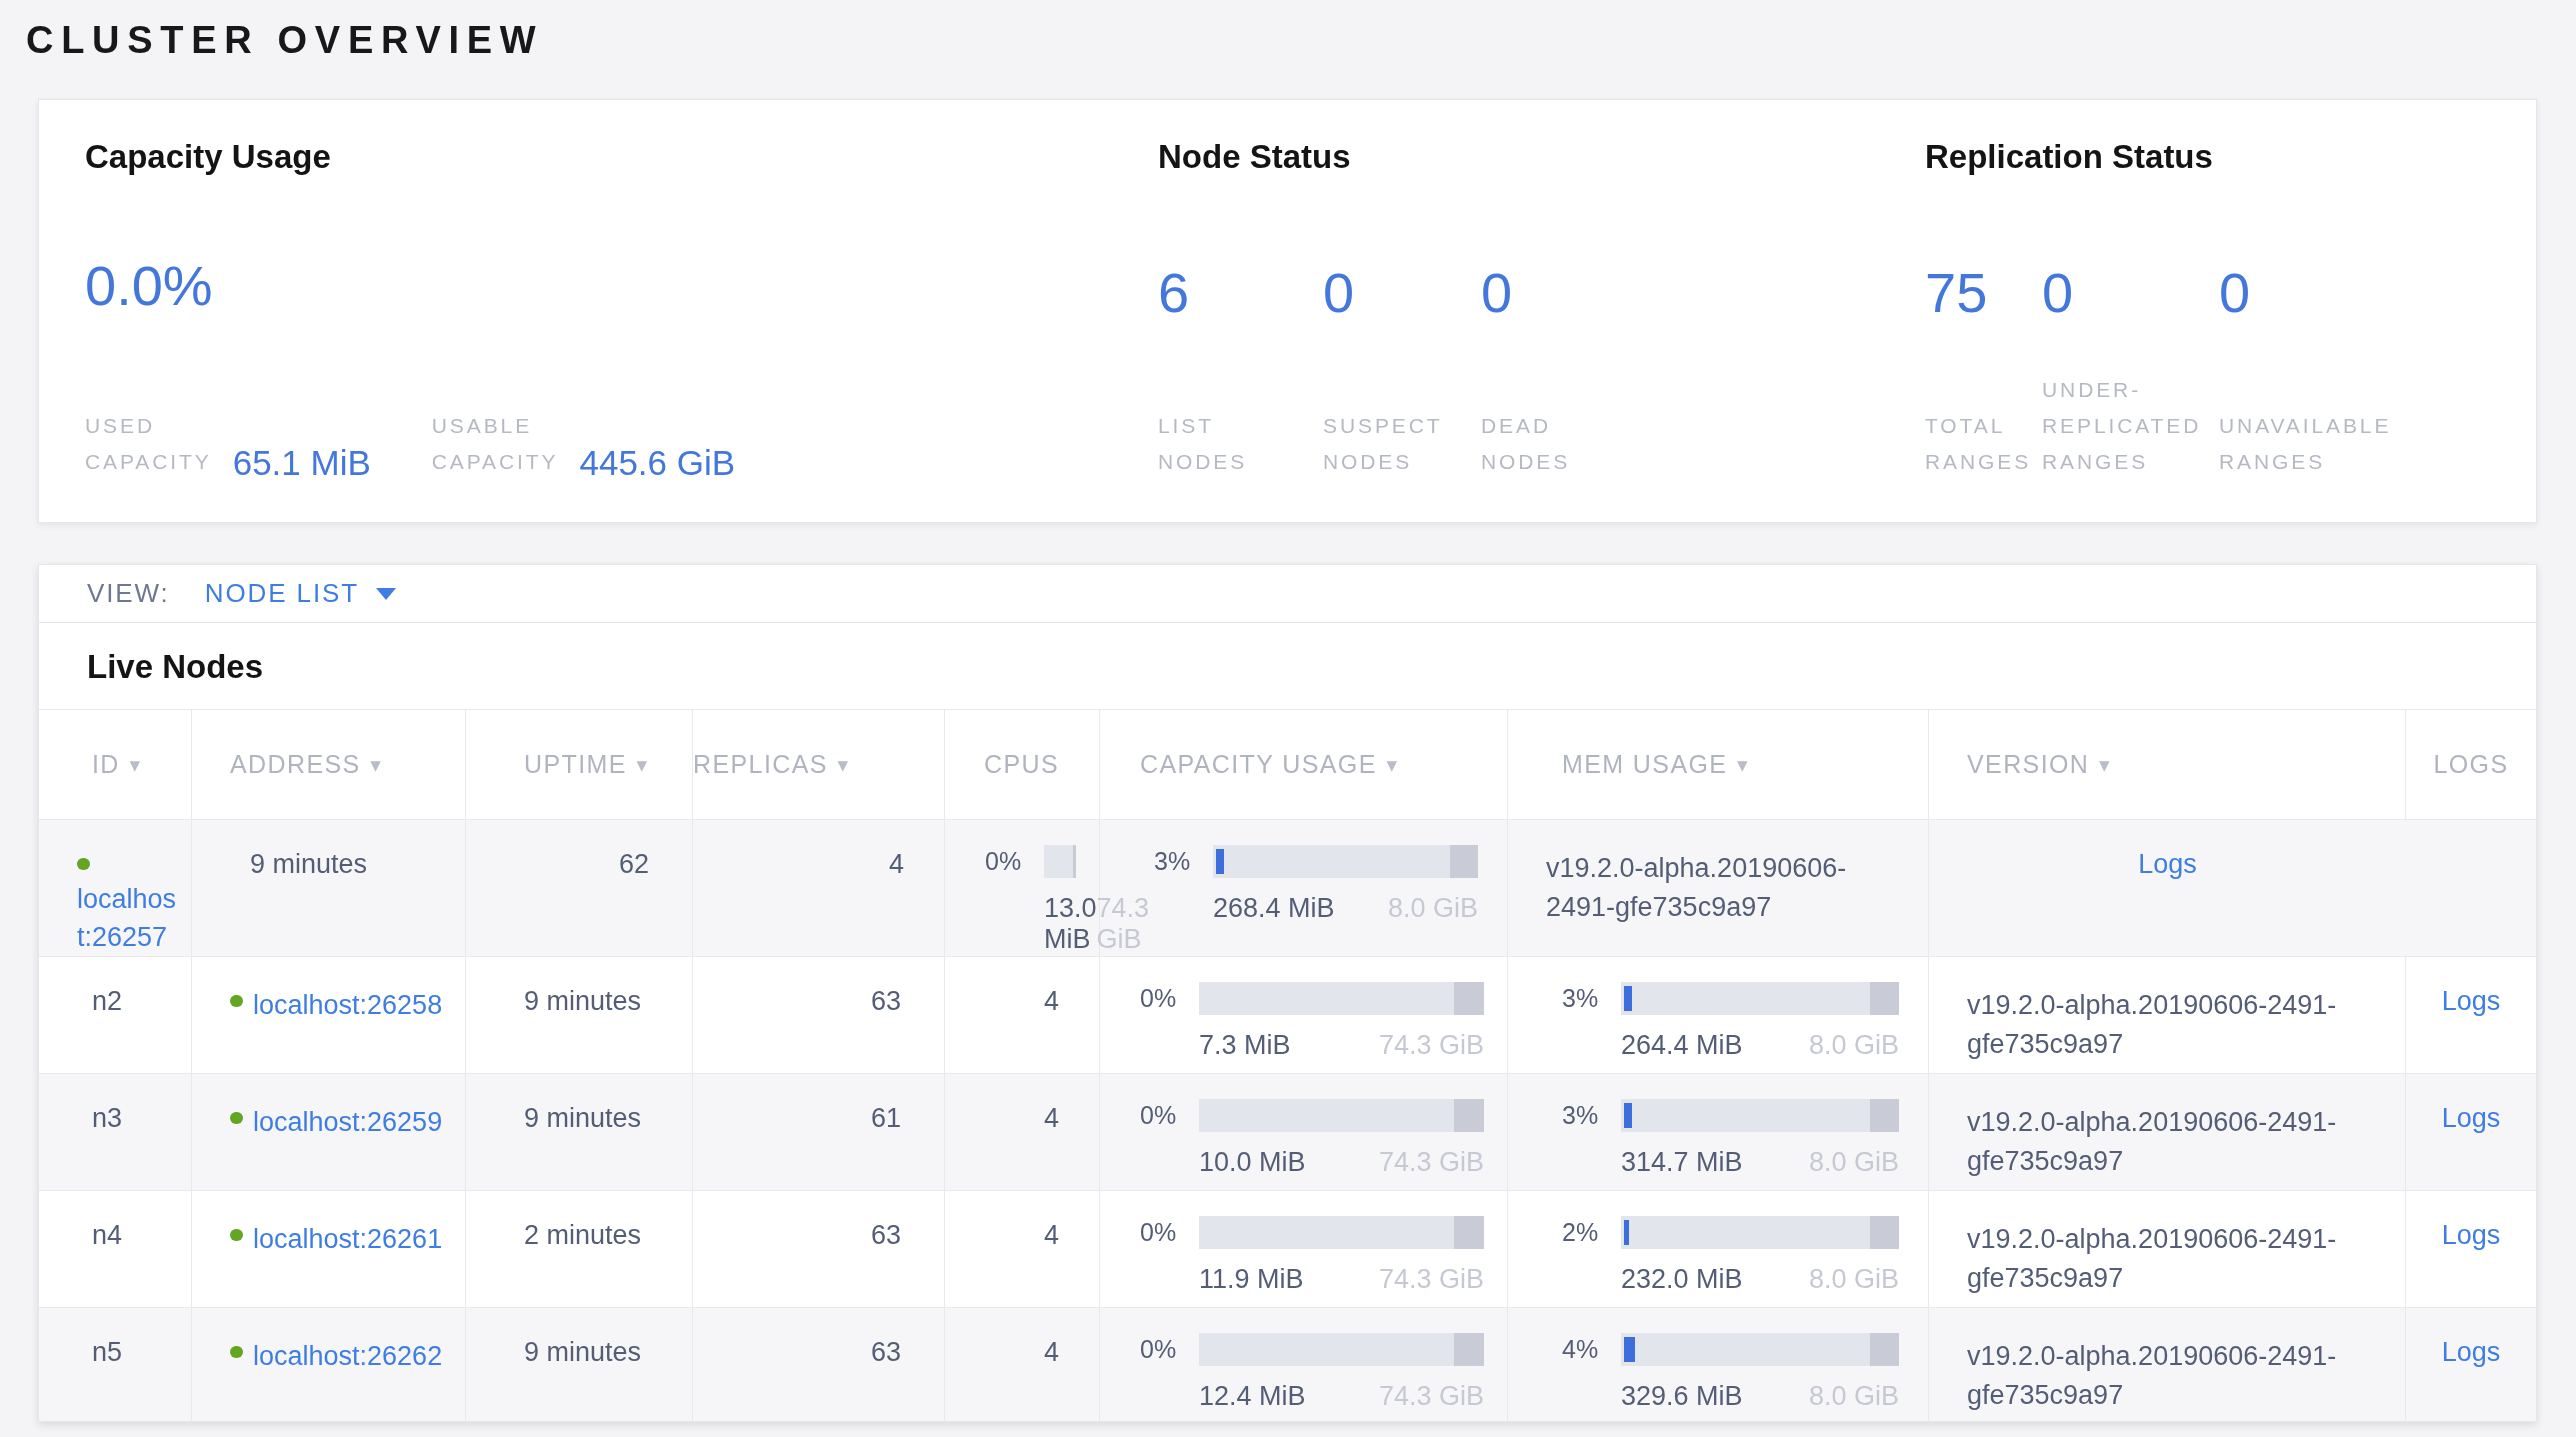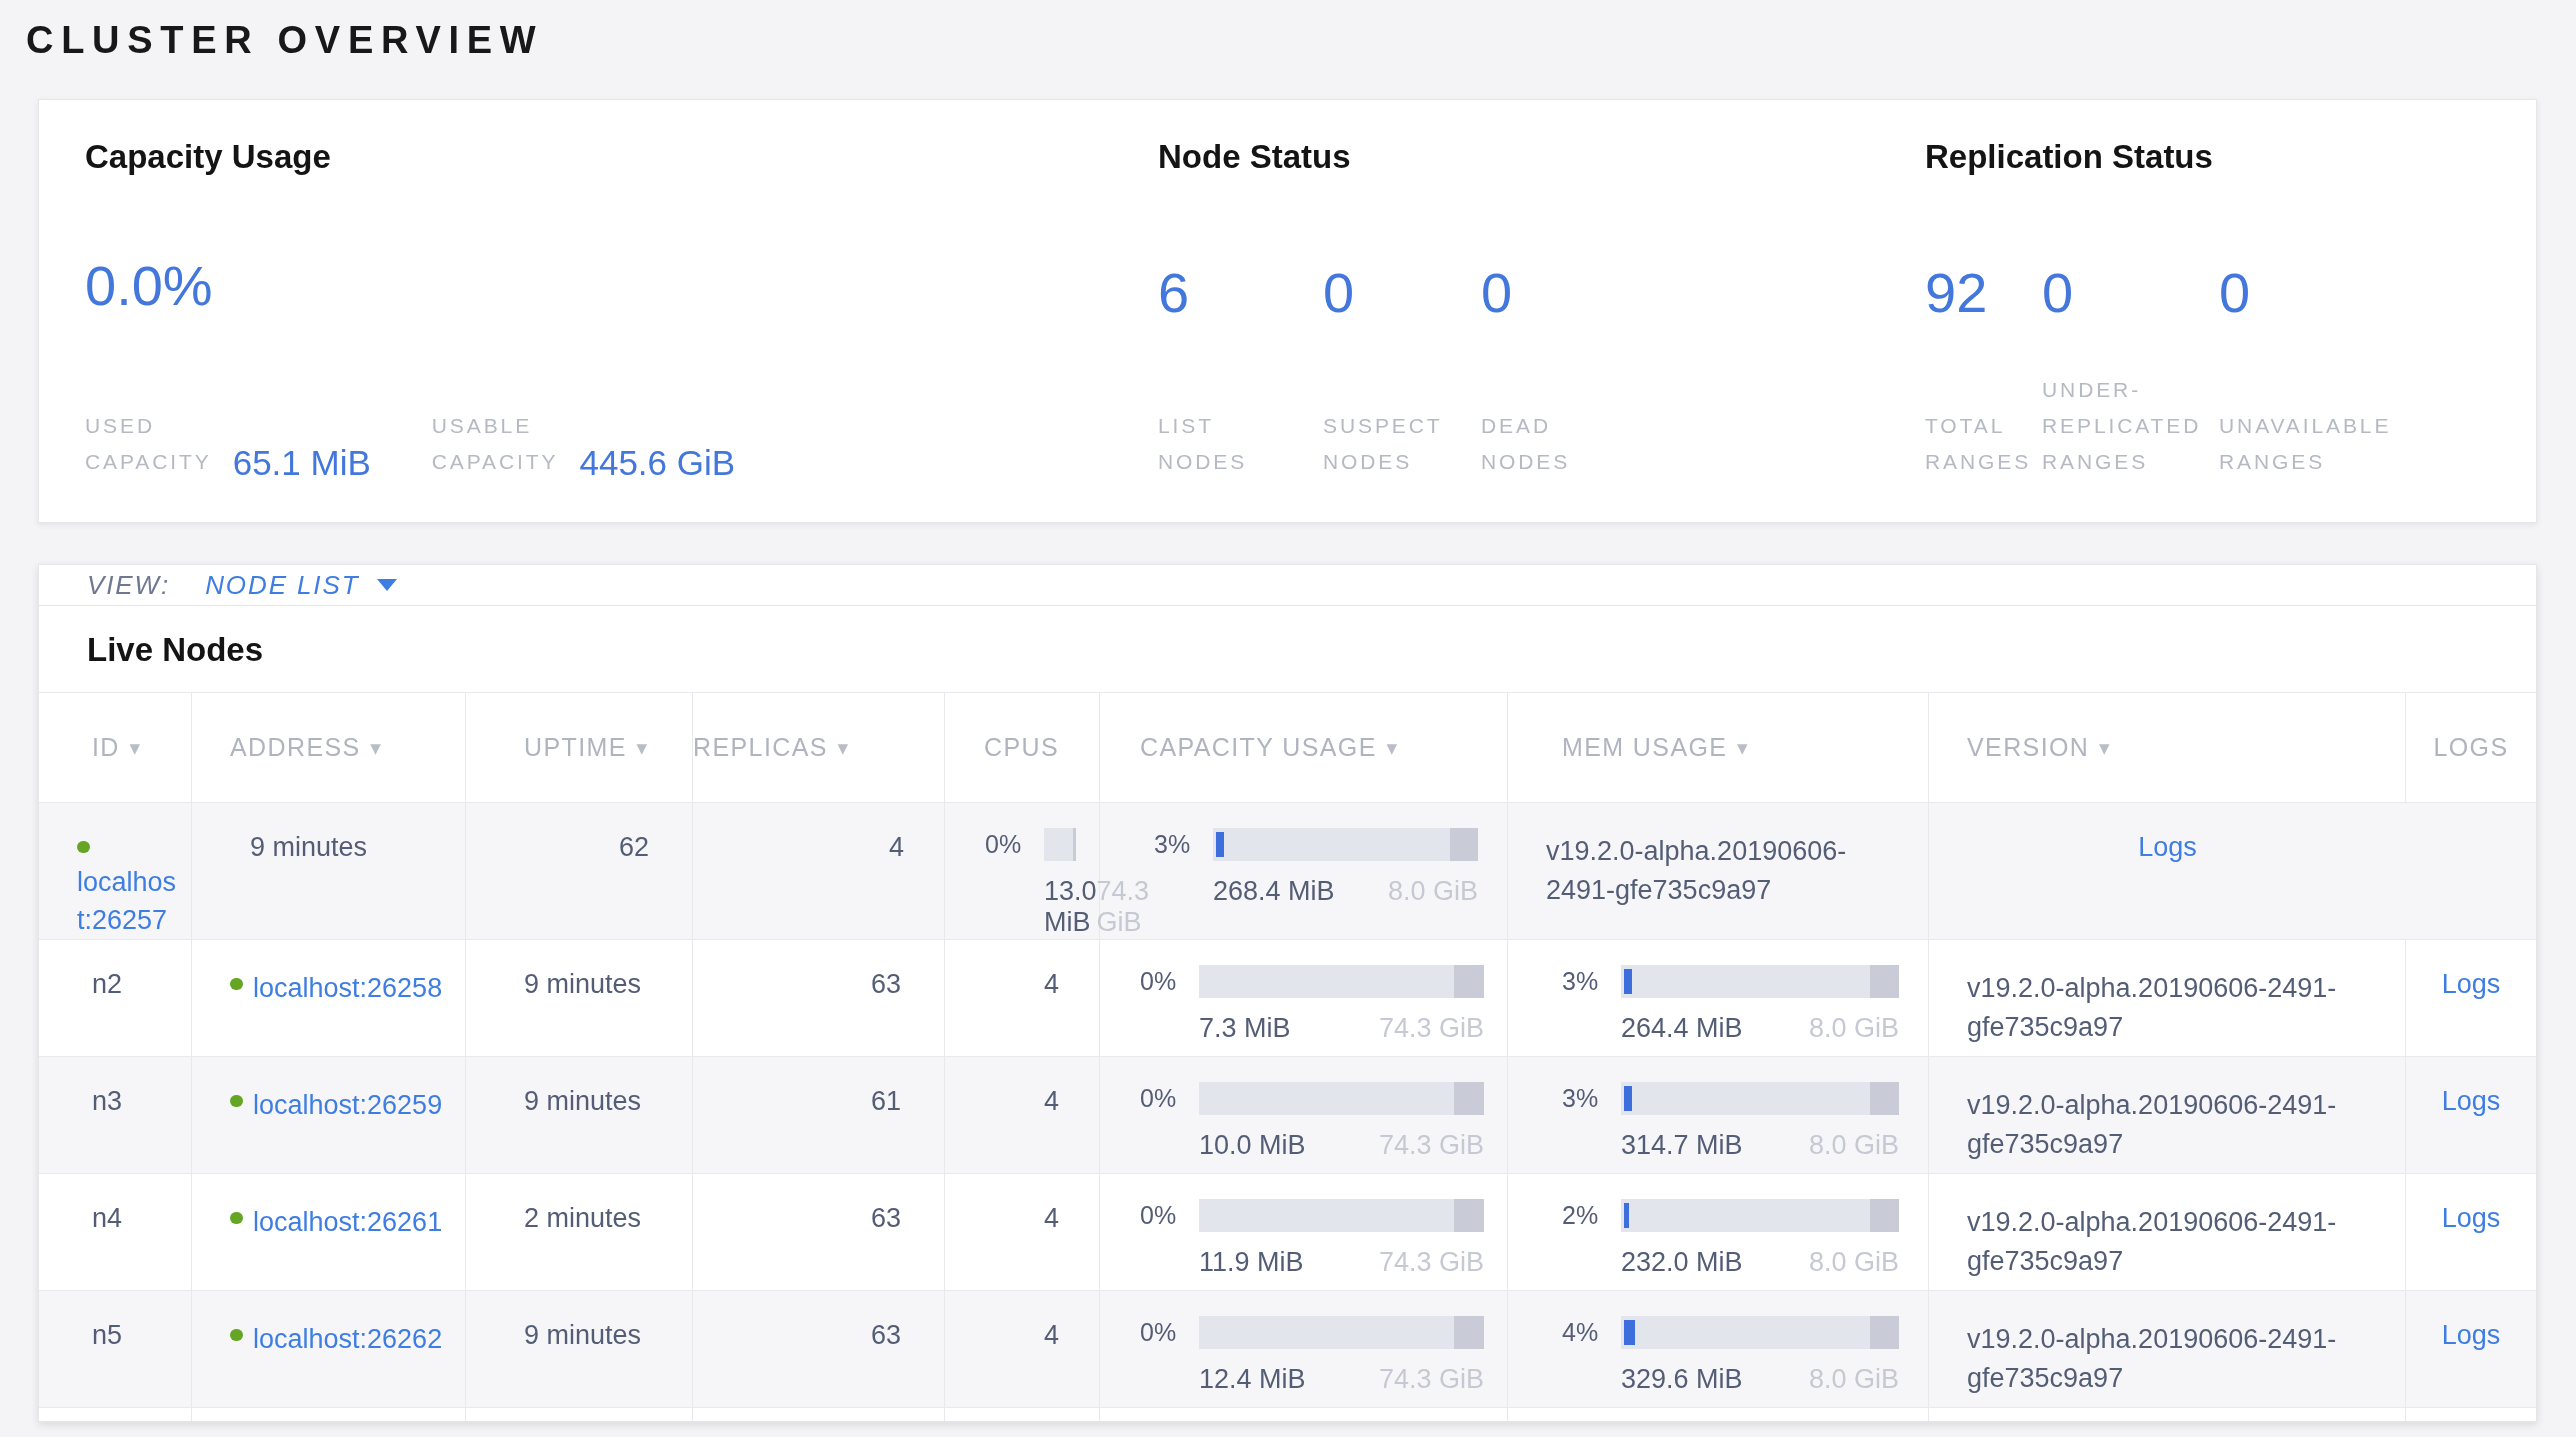--- a/index.html
+++ b/index.html
@@ -62,22 +62,22 @@
   .repl-c1 { width:117px; } .repl-c2 { width:177px; }
 
   
   .lower-panel {
     position:absolute; left:38px; top:564px; width:2499px; height:858px;
     background:#fff; border:1px solid #e5e6e9;
     box-shadow:0 2.9px 7.7px rgba(40,40,60,.12);
     overflow:hidden;
   }
   .view-bar {
-    height:41px; display:flex; align-items:center;
-    border-bottom:1px solid #e3e4e7; padding-left:48px;font-style:italic;
+    height:58px; display:flex; align-items:center;
+    border-bottom:1px solid #e3e4e7; padding-left:48px;
   }
   .view-label { font-size:26px; letter-spacing:1.9px; color:#6e7890; }
   .view-select { display:flex; align-items:center; margin-left:35px; cursor:pointer; }
   .view-value { font-size:26px; letter-spacing:1.9px; color:#3e7de2; font-weight:500; }
   .caret-down {
     width:0; height:0; margin-left:17px;
     border-left:10.5px solid transparent; border-right:10.5px solid transparent;
     border-top:12.5px solid #3e7de2;
   }
   .table-heading { font-size:33px; font-weight:700; color:#141415; padding:25px 0 0 48px; }
@@ -171,21 +171,21 @@
         <div class="stat-label nodes-c2">SUSPECT
 NODES</div>
         <div class="stat-label">DEAD
 NODES</div>
       </div>
     </div>
 
     <div class="section sec-replication">
       <div class="sec-heading">Replication Status</div>
       <div class="num-row">
-        <div class="big-num repl-c1">92</div>
+        <div class="big-num repl-c1">75</div>
         <div class="big-num repl-c2">0</div>
         <div class="big-num">0</div>
       </div>
       <div class="stat-labels-row">
         <div class="stat-label repl-c1">TOTAL
 RANGES</div>
         <div class="stat-label repl-c2">UNDER-
 REPLICATED
 RANGES</div>
         <div class="stat-label">UNAVAILABLE

